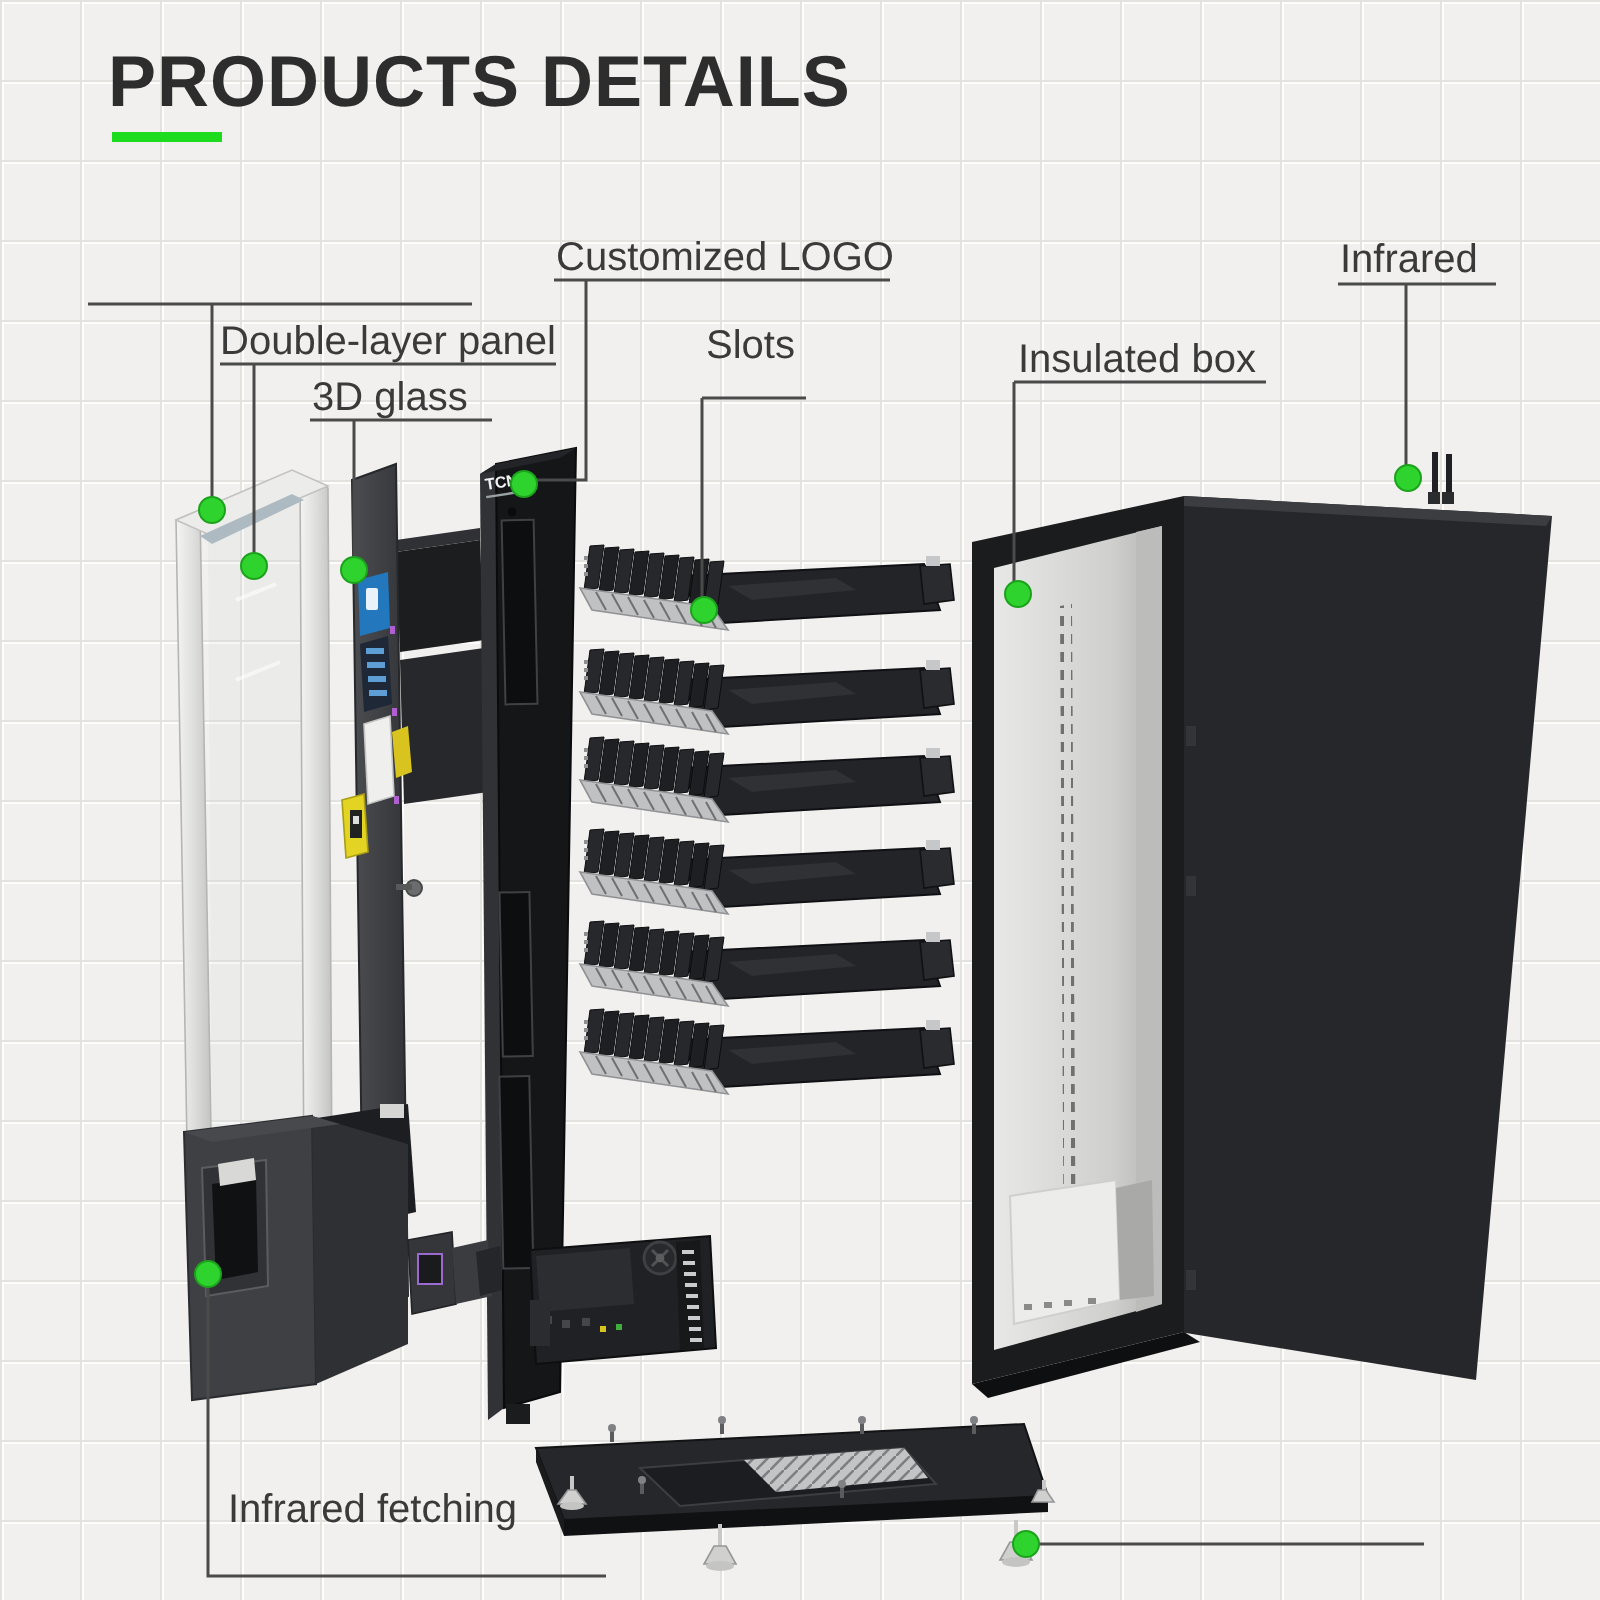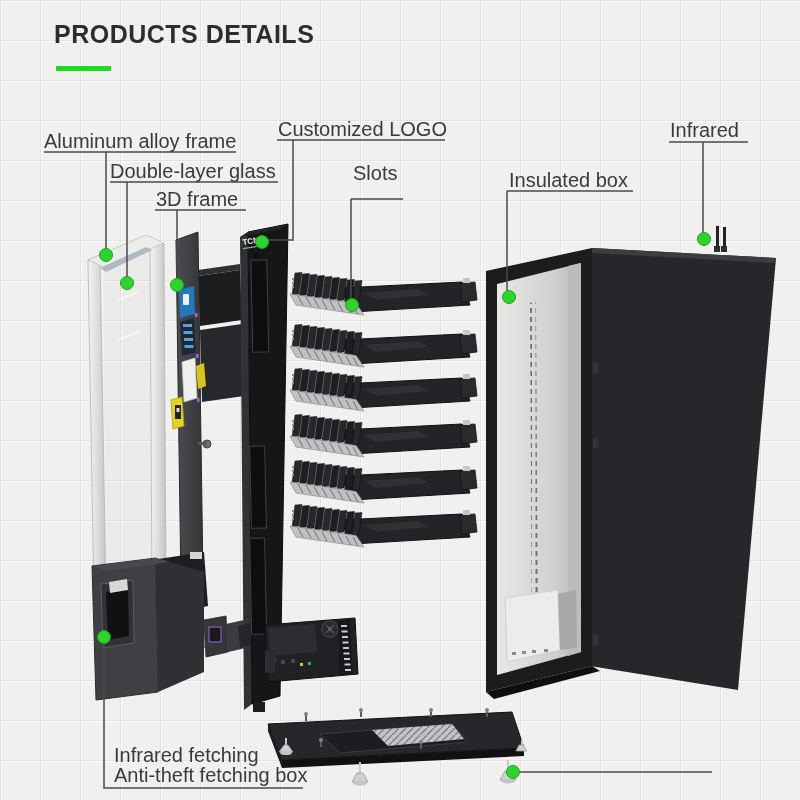--- a/index.html
+++ b/index.html
@@ -11,45 +11,43 @@
       linear-gradient(#e3e2df 1px,transparent 1px),
       linear-gradient(90deg,rgba(255,255,255,.85) 1px,transparent 1px),
       linear-gradient(rgba(255,255,255,.85) 1px,transparent 1px);
     background-size:40px 40px;
     background-position:0 0,0 0,1px 1px,1px 1px;
     font-family:"Liberation Sans",sans-serif;
   }
   .art{position:absolute;left:0;top:0;z-index:1;}
   .page-title{
     position:absolute;left:54px;top:20px;z-index:3;
-    font-size:25px;font-weight:bold;color:#2d2d2d;letter-spacing:.5px;
+    font-size:36px;font-weight:bold;color:#2d2d2d;letter-spacing:.5px;
     white-space:nowrap;
   }
   .title-accent{position:absolute;left:56px;top:66px;width:55px;height:5px;background:#1ddb1d;z-index:3;}
   .lbl{
     position:absolute;z-index:2;font-size:20px;color:#3a3a3a;white-space:nowrap;line-height:1.0;
   }
 </style>
 </head>
 <body>
 
 <div class="canvas">
 
   <div class="page-title">PRODUCTS DETAILS</div>
   <div class="title-accent"></div>
 
-  <div class="lbl" style="left:44px;top:131px">Aluminum alloy frame</div>
-  <div class="lbl" style="left:110px;top:161px">Double-layer glass</div>
-  <div class="lbl" style="left:156px;top:189px">3D frame</div>
+  <div class="lbl" style="left:110px;top:161px">Double-layer panel</div>
+  <div class="lbl" style="left:156px;top:189px">3D glass</div>
   <div class="lbl" style="left:278px;top:119px">Customized LOGO</div>
   <div class="lbl" style="left:353px;top:163px">Slots</div>
   <div class="lbl" style="left:509px;top:170px">Insulated box</div>
   <div class="lbl" style="left:670px;top:120px">Infrared</div>
   <div class="lbl" style="left:114px;top:745px">Infrared fetching</div>
-  <div class="lbl" style="left:114px;top:765px">Anti-theft fetching box</div>
 
   <svg class="art" width="800" height="800" viewBox="0 0 800 800">
     <defs>
       <linearGradient id="alu" x1="0" y1="0" x2="1" y2="0">
         <stop offset="0" stop-color="#f4f4f2"></stop>
           <stop offset="0.5" stop-color="#dededc"></stop>
           <stop offset="1" stop-color="#c3c3c1"></stop>
       </linearGradient>
       <linearGradient id="interior" x1="0" y1="0" x2="1" y2="0">
         <stop offset="0" stop-color="#e8e8e6"></stop>

